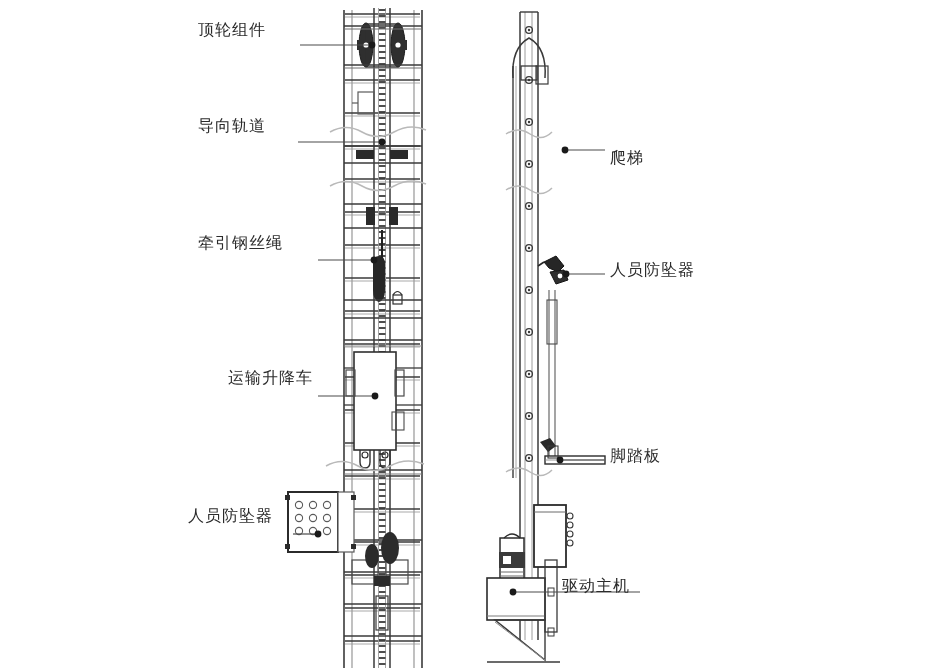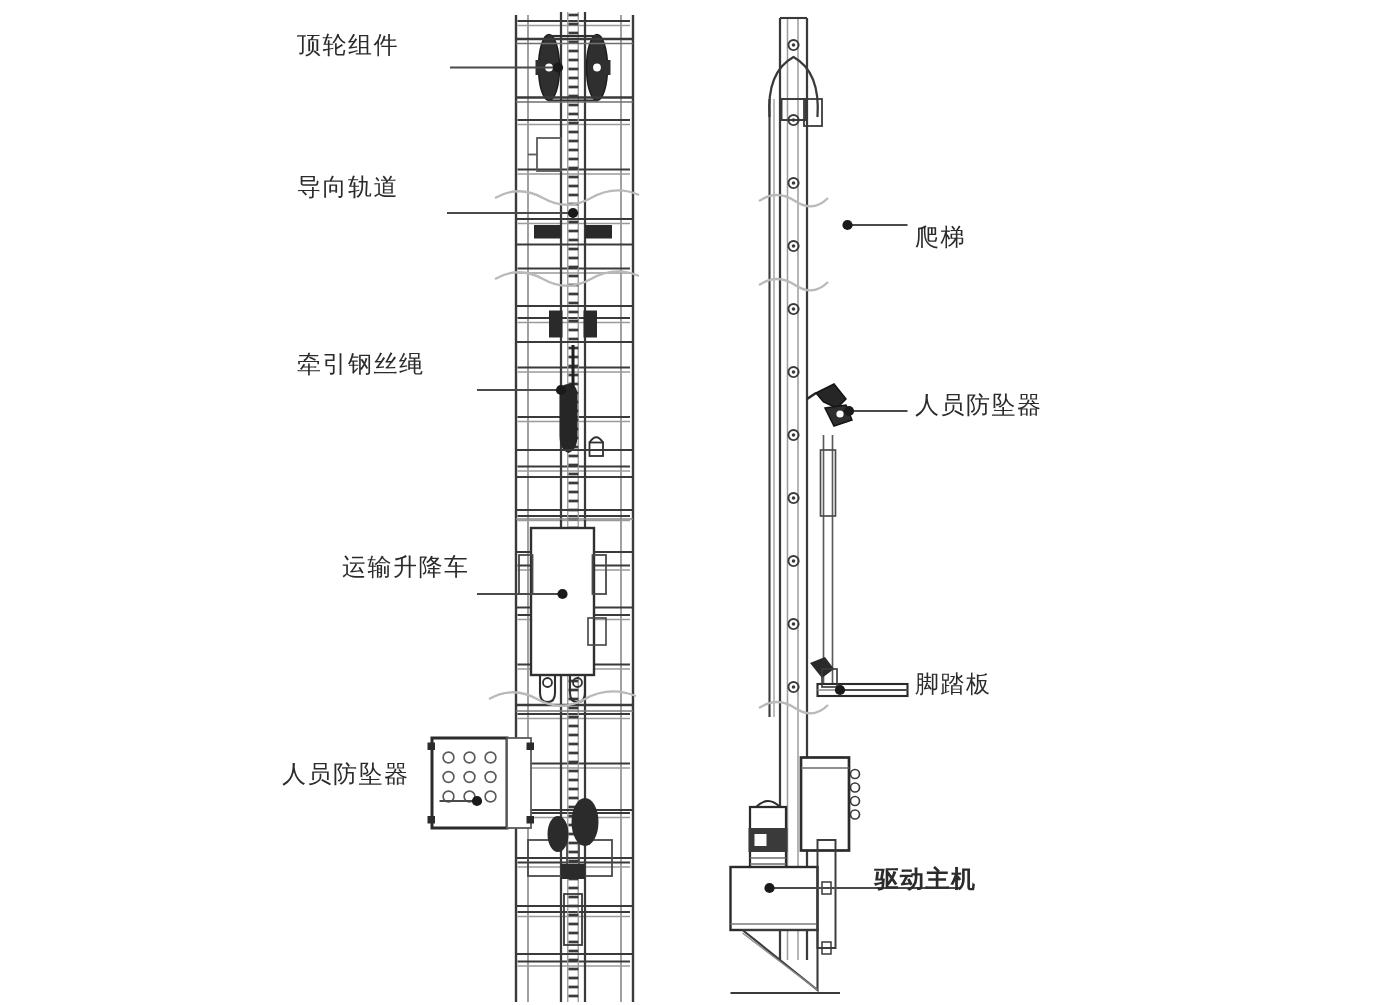--- a/index.html
+++ b/index.html
@@ -472,16 +472,16 @@
 
   <div id="labelLayer">
       <div class="callout-label" style="left: 198px; top: 22px;">顶轮组件</div>
       <div class="callout-label" style="left: 198px; top: 118px; font-family: Liberation Serif, serif;">导向轨道</div>
       <div class="callout-label" style="left: 198px; top: 235px;">牵引钢丝绳</div>
       <div class="callout-label" style="left: 214px; top: 370px; margin-left: 14px;">运输升降车</div>
       <div class="callout-label" style="left: 188px; top: 508px;">人员防坠器</div>
       <div class="callout-label" style="left: 610px; top: 150px;">爬梯</div>
       <div class="callout-label" style="left: 610px; top: 262px;">人员防坠器</div>
       <div class="callout-label" style="left: 610px; top: 448px; text-align: right;">脚踏板</div>
-      <div class="callout-label" style="left: 583px; top: 578px; font-weight: bold;">驱动主机</div>
+      <div class="callout-label" style="left: 562px; top: 578px;">驱动主机</div>
     </div>
 
 </div>
 
 </body></html>

